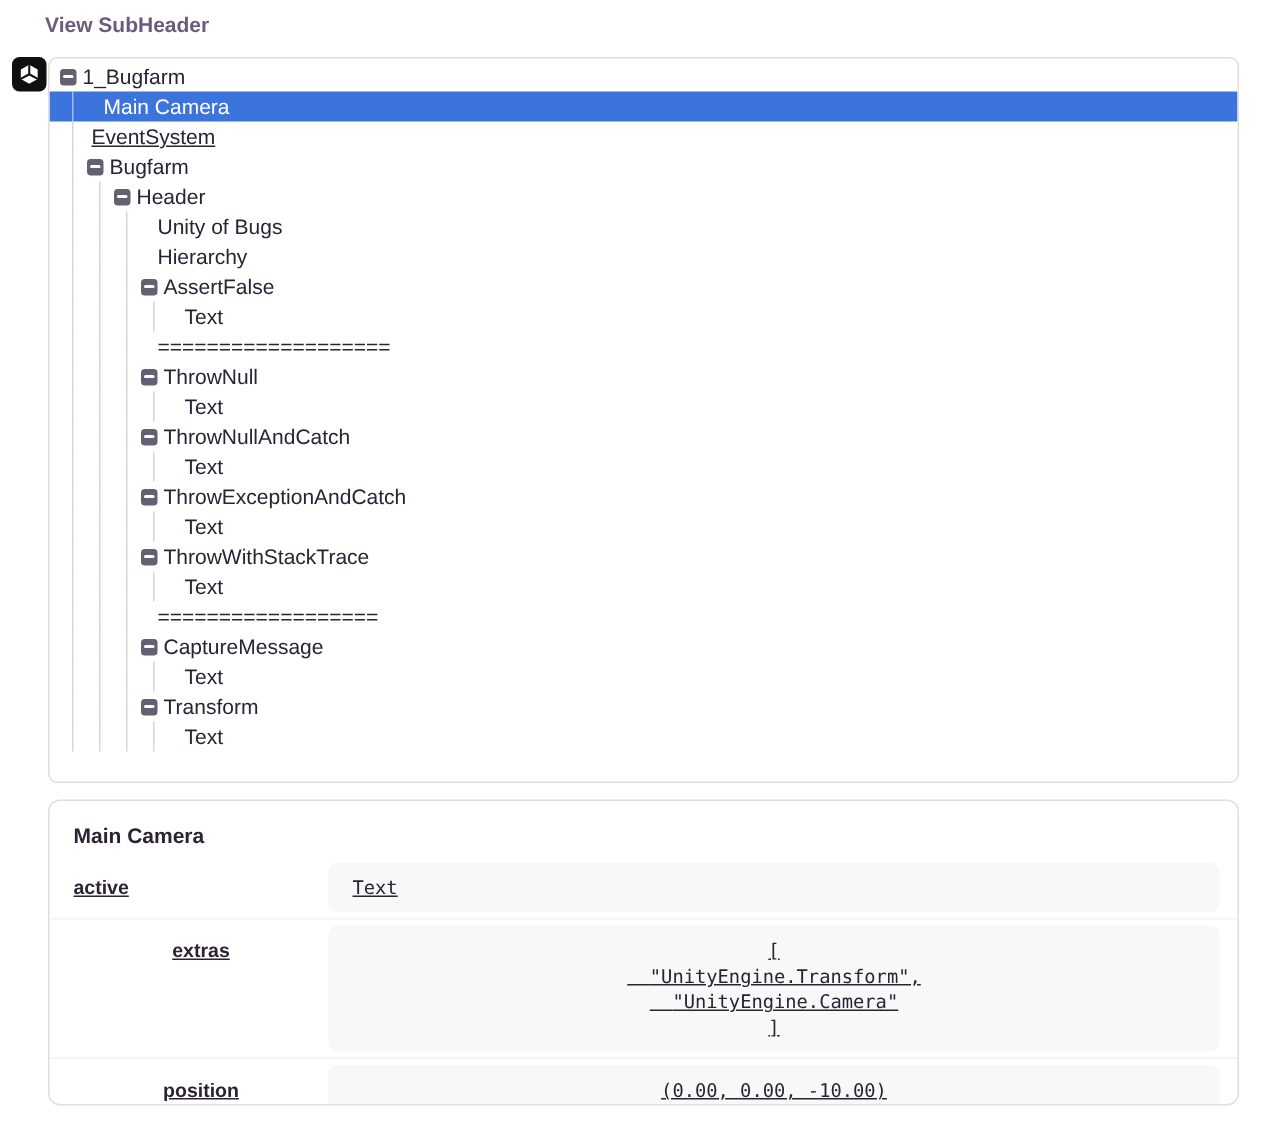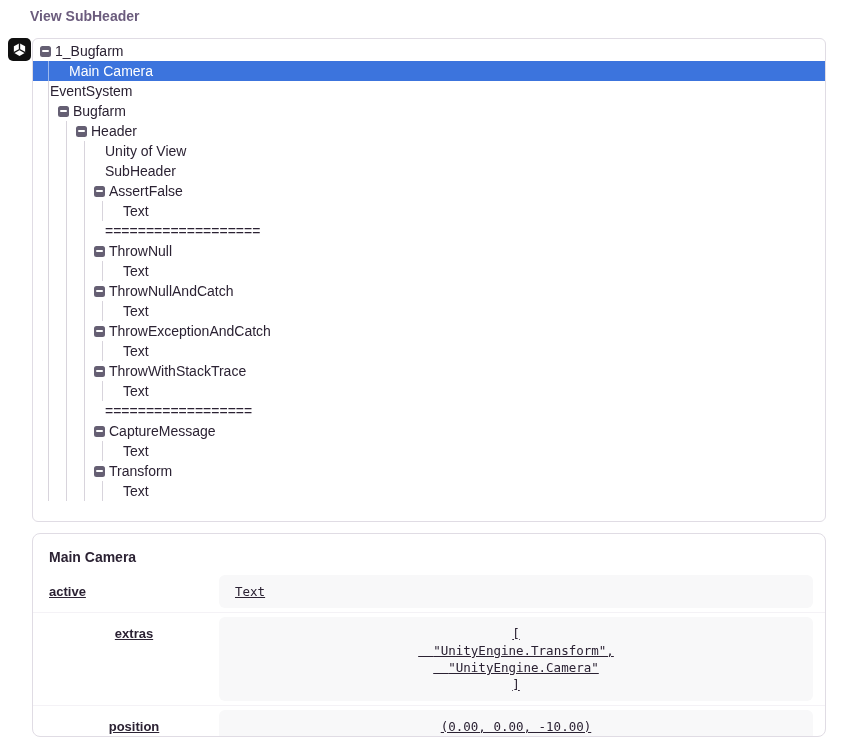--- a/index.html
+++ b/index.html
@@ -100,48 +100,48 @@
           <div class="minus"></div>
         </div>
         <span class="tree-label">1_Bugfarm</span>
       </div>
       <div class="tree-row selected">
         <div class="guide" style="left: 15px;"></div>
         <span class="tree-label" style="margin-left: 36px;">Main Camera</span>
       </div>
       <div class="tree-row">
         <div class="guide" style="left: 15px;"></div>
-        <span class="tree-label" style="margin-left: 17px;">EventSystem</span>
+        <span class="tree-label" style="margin-left: 28px; text-decoration: underline;">EventSystem</span>
       </div>
       <div class="tree-row">
         <div class="guide" style="left: 15px;"></div>
         <div class="t-icon" style="margin-left: 25px;">
           <div class="minus"></div>
         </div>
         <span class="tree-label">Bugfarm</span>
       </div>
       <div class="tree-row">
         <div class="guide" style="left: 15px;"></div>
         <div class="guide" style="left: 33px;"></div>
         <div class="t-icon" style="margin-left: 43px;">
           <div class="minus"></div>
         </div>
         <span class="tree-label">Header</span>
       </div>
       <div class="tree-row">
         <div class="guide" style="left: 15px;"></div>
         <div class="guide" style="left: 33px;"></div>
         <div class="guide" style="left: 51px;"></div>
-        <span class="tree-label" style="margin-left: 72px;">Unity of View</span>
-      </div>
-      <div class="tree-row">
-        <div class="guide" style="left: 15px;"></div>
-        <div class="guide" style="left: 33px;"></div>
-        <div class="guide" style="left: 51px;"></div>
-        <span class="tree-label" style="margin-left: 72px;">SubHeader</span>
+        <span class="tree-label" style="margin-left: 72px;">Unity of Bugs</span>
+      </div>
+      <div class="tree-row">
+        <div class="guide" style="left: 15px;"></div>
+        <div class="guide" style="left: 33px;"></div>
+        <div class="guide" style="left: 51px;"></div>
+        <span class="tree-label" style="margin-left: 72px;">Hierarchy</span>
       </div>
       <div class="tree-row">
         <div class="guide" style="left: 15px;"></div>
         <div class="guide" style="left: 33px;"></div>
         <div class="guide" style="left: 51px;"></div>
         <div class="t-icon" style="margin-left: 61px;">
           <div class="minus"></div>
         </div>
         <span class="tree-label">AssertFalse</span>
       </div>

